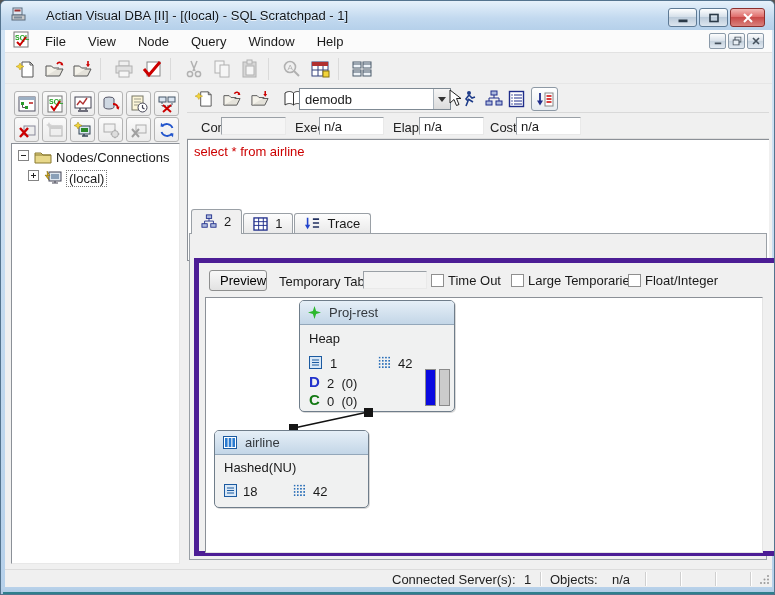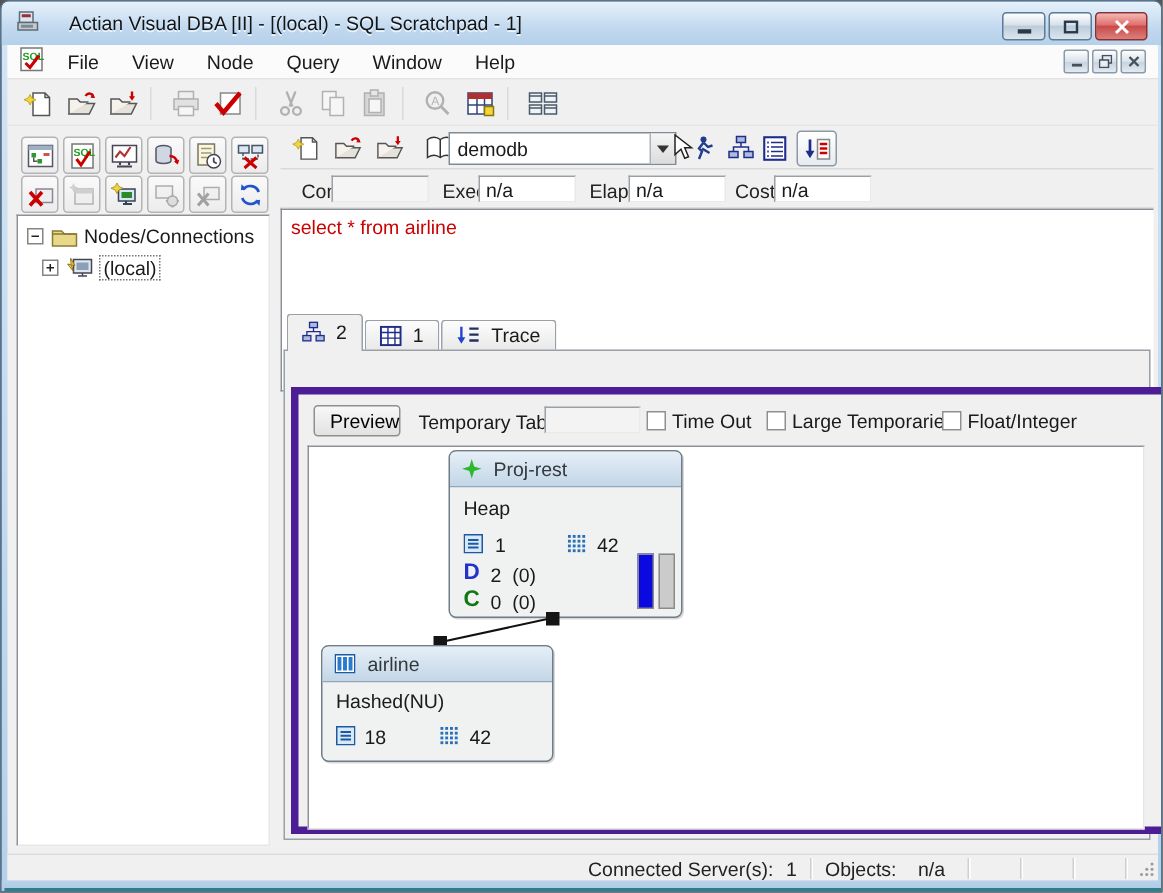--- a/index.html
+++ b/index.html
@@ -32,21 +32,21 @@
   .tb-icon.disabled{opacity:.45;filter:grayscale(1);cursor:default;}
   .tb-sep{width:7px;height:22px;border-left:1px solid #dadada;margin:0 3px 0 4px;}
   
   .left-panel{position:absolute;left:4px;top:55px;width:173px;height:482px;background:#f0f0f0;}
   .sq-btn{position:absolute;width:25px;height:25px;border:1px solid #b4b4b4;border-radius:3px;
           background:linear-gradient(#fafafa,#ececec);display:flex;align-items:center;justify-content:center;cursor:pointer;}
   .sq-btn.disabled{cursor:default;}
   .sq-btn.disabled svg{opacity:.5;filter:grayscale(1);}
   .tree-box{position:absolute;left:2px;top:58px;width:169px;height:421px;background:#fff;
             border:1px solid #8b9097;border-right-color:#e8e8e8;border-bottom-color:#e8e8e8;overflow:hidden;}
-  .tree-row{position:absolute;display:flex;align-items:center;white-space:nowrap;}
+  .tree-row{position:absolute;display:flex;align-items:flex-start;white-space:nowrap;}
   .expander{width:11px;height:11px;border:1px solid #848484;background:#fff;position:relative;flex:none;}
   .expander::before{content:"";position:absolute;left:2px;top:4px;width:5px;height:1px;background:#222;}
   .expander.plus::after{content:"";position:absolute;left:4px;top:2px;width:1px;height:5px;background:#222;}
   .tree-label{margin-left:4px;}
   .tree-label.focused{border:1px dotted #777;padding:0 2px;}
   
   .right-panel{position:absolute;left:182px;top:55px;width:582px;height:482px;background:#f0f0f0;}
   .q-toolbar{position:absolute;left:0;top:0;width:582px;height:28px;display:flex;align-items:center;
              border-bottom:1px solid #d9d9d9;}
   .combo{position:absolute;left:112px;top:3px;width:152px;height:22px;border:1px solid #7f8a94;background:#fff;

